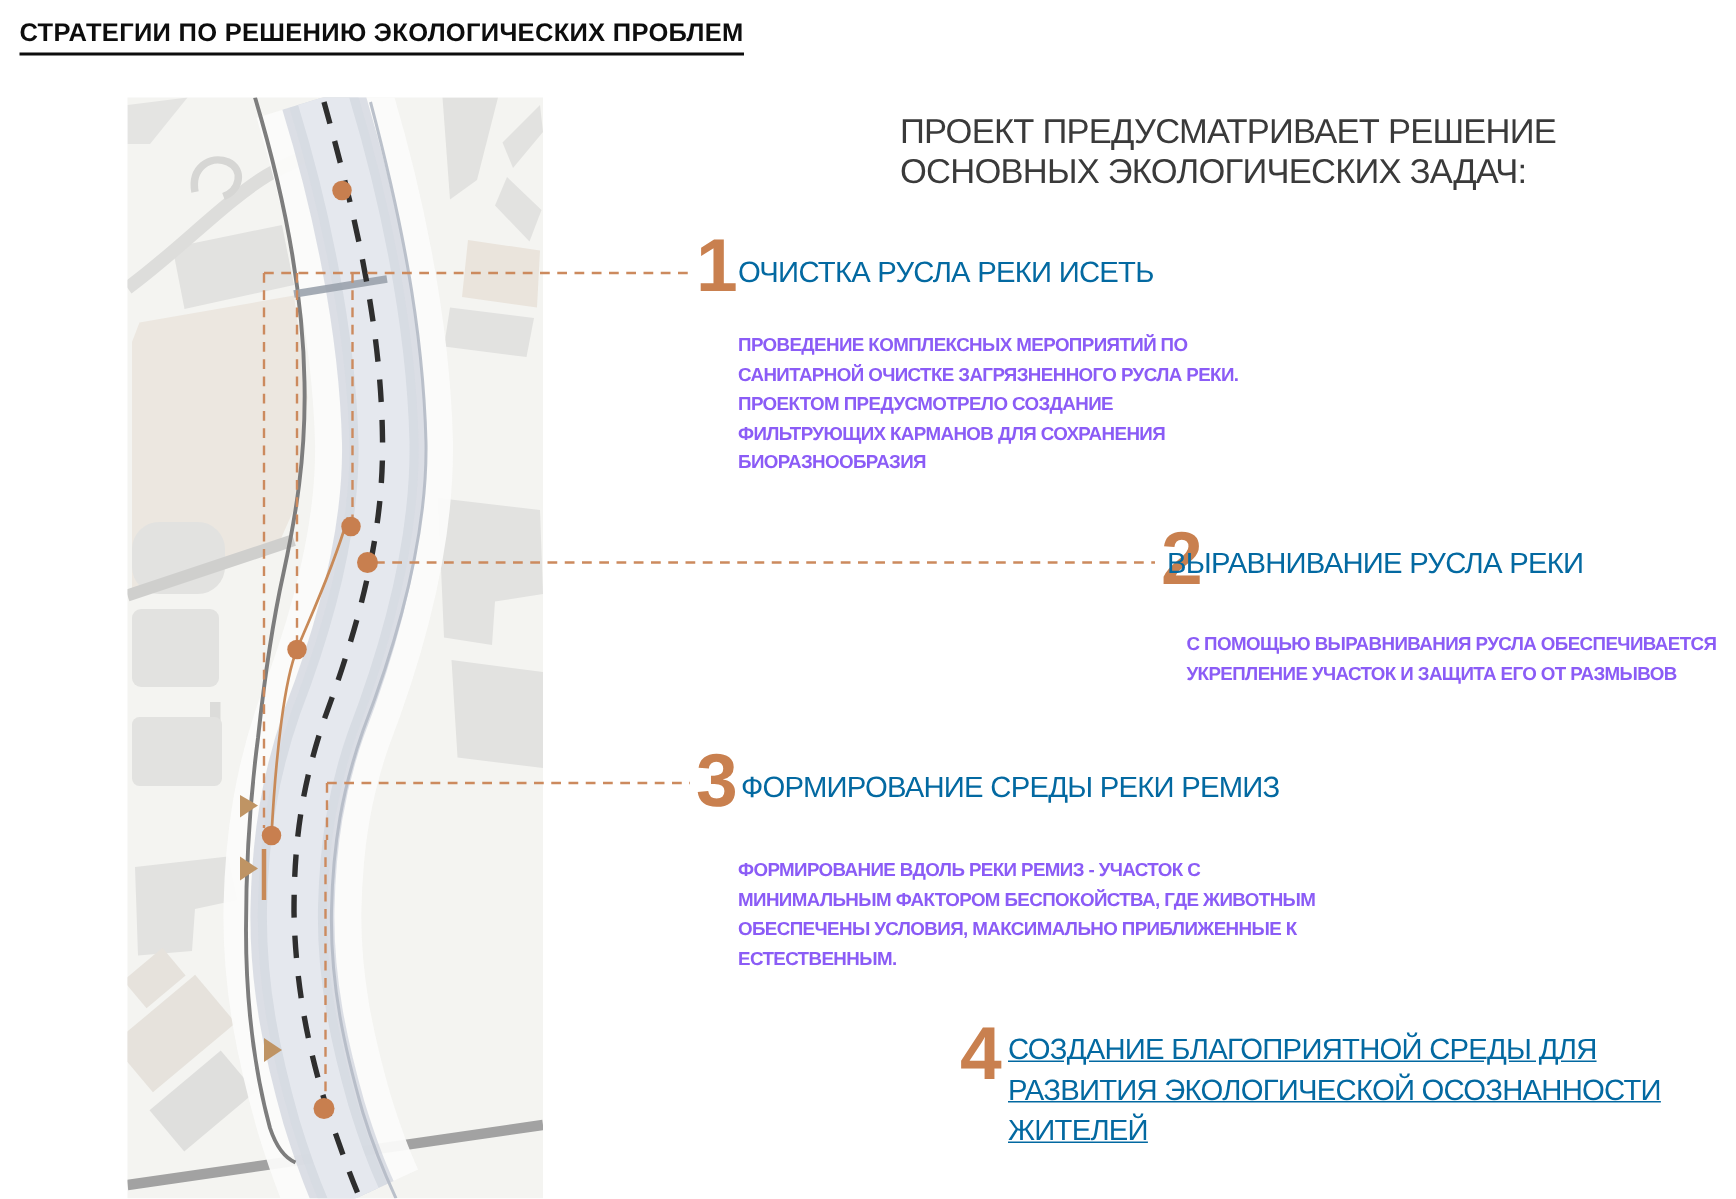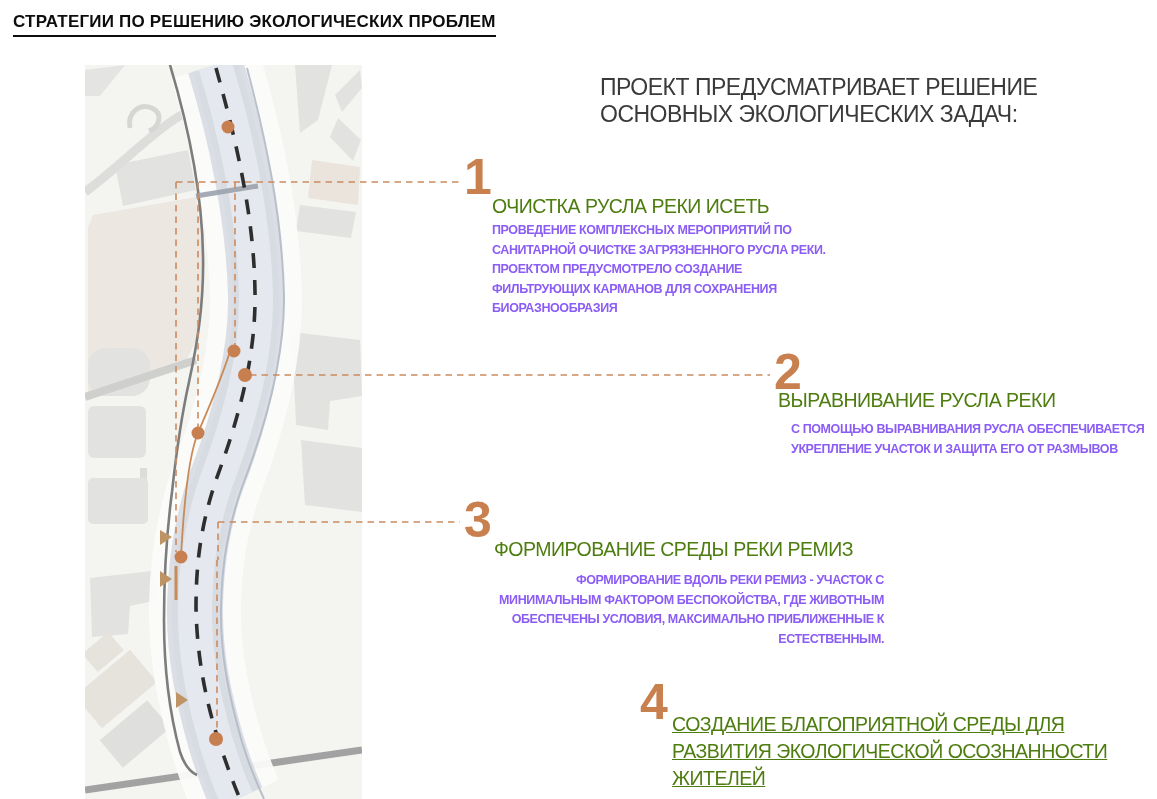--- a/index.html
+++ b/index.html
@@ -23,32 +23,32 @@
     font-size:23px;font-weight:500;letter-spacing:-.5px;
     line-height:27px;color:#3a3a3a;
   }
   
   .num{
     font-size:50px;font-weight:bold;line-height:1;
     color:#c9804f;letter-spacing:-1px;
   }
   .item-title{
     font-size:19.5px;font-weight:500;letter-spacing:-.5px;
-    color:#4d7c0f;white-space:nowrap;margin-top:24px;
+    color:#0369a1;white-space:nowrap;
   }
   .item-desc{
     font-size:12.5px;font-weight:bold;letter-spacing:-.4px;
     line-height:19.5px;color:#8b5cf6;
   }
   .n1{left:464px;top:152px;}  .t1{left:492px;top:171px;}
   .d1{left:492px;top:221px;width:350px;}
   .n2{left:774px;top:347px;}  .t2{left:778px;top:365px;}
   .d2{left:791px;top:420px;width:366px;}
   .n3{left:464px;top:495px;}  .t3{left:494px;top:514px;}
-  .d3{left:492px;top:571px;width:392px;text-align:right;}
+  .d3{left:492px;top:571px;width:392px;}
   .n4{left:640px;top:677px;}
   .t4{left:672px;top:687px;width:482px;white-space:normal;line-height:27px;text-decoration:underline;}
   
   #map-svg{position:absolute;left:0;top:0;z-index:0;}
   .txt{z-index:2;}
 </style>
 </head>
 <body>
 
 <svg id="map-svg" width="1157" height="799" viewBox="0 0 1157 799">

